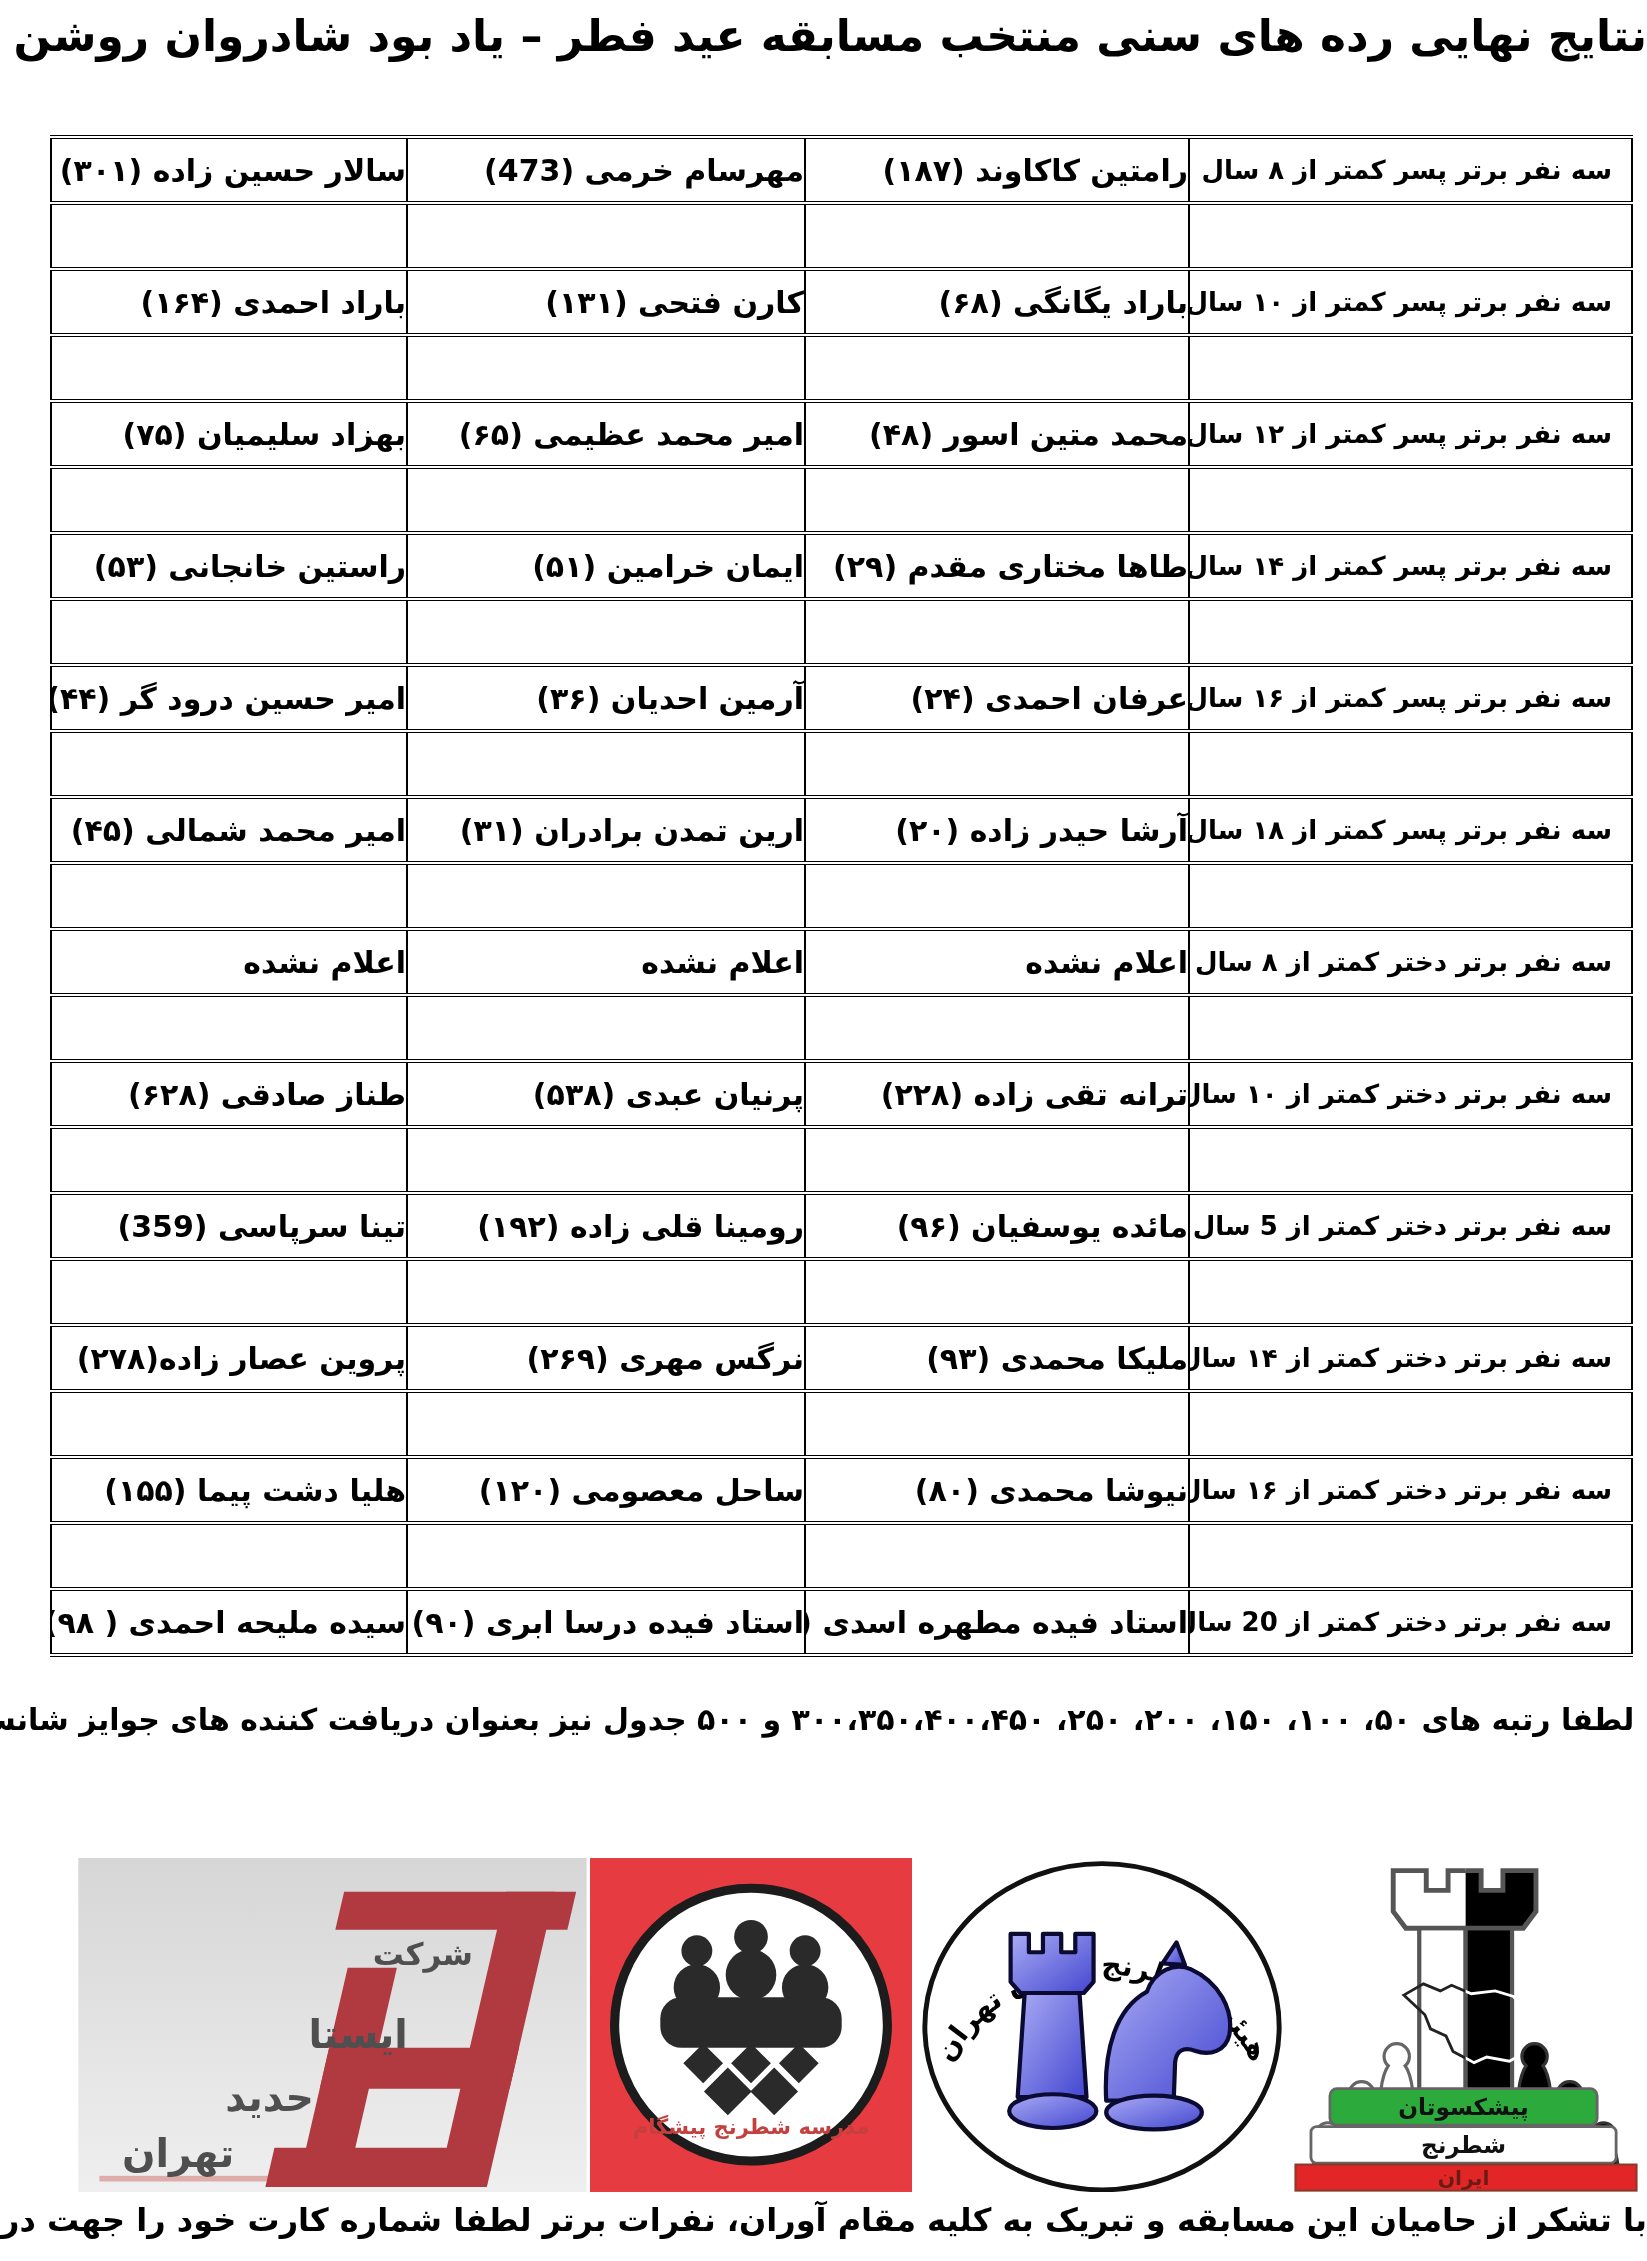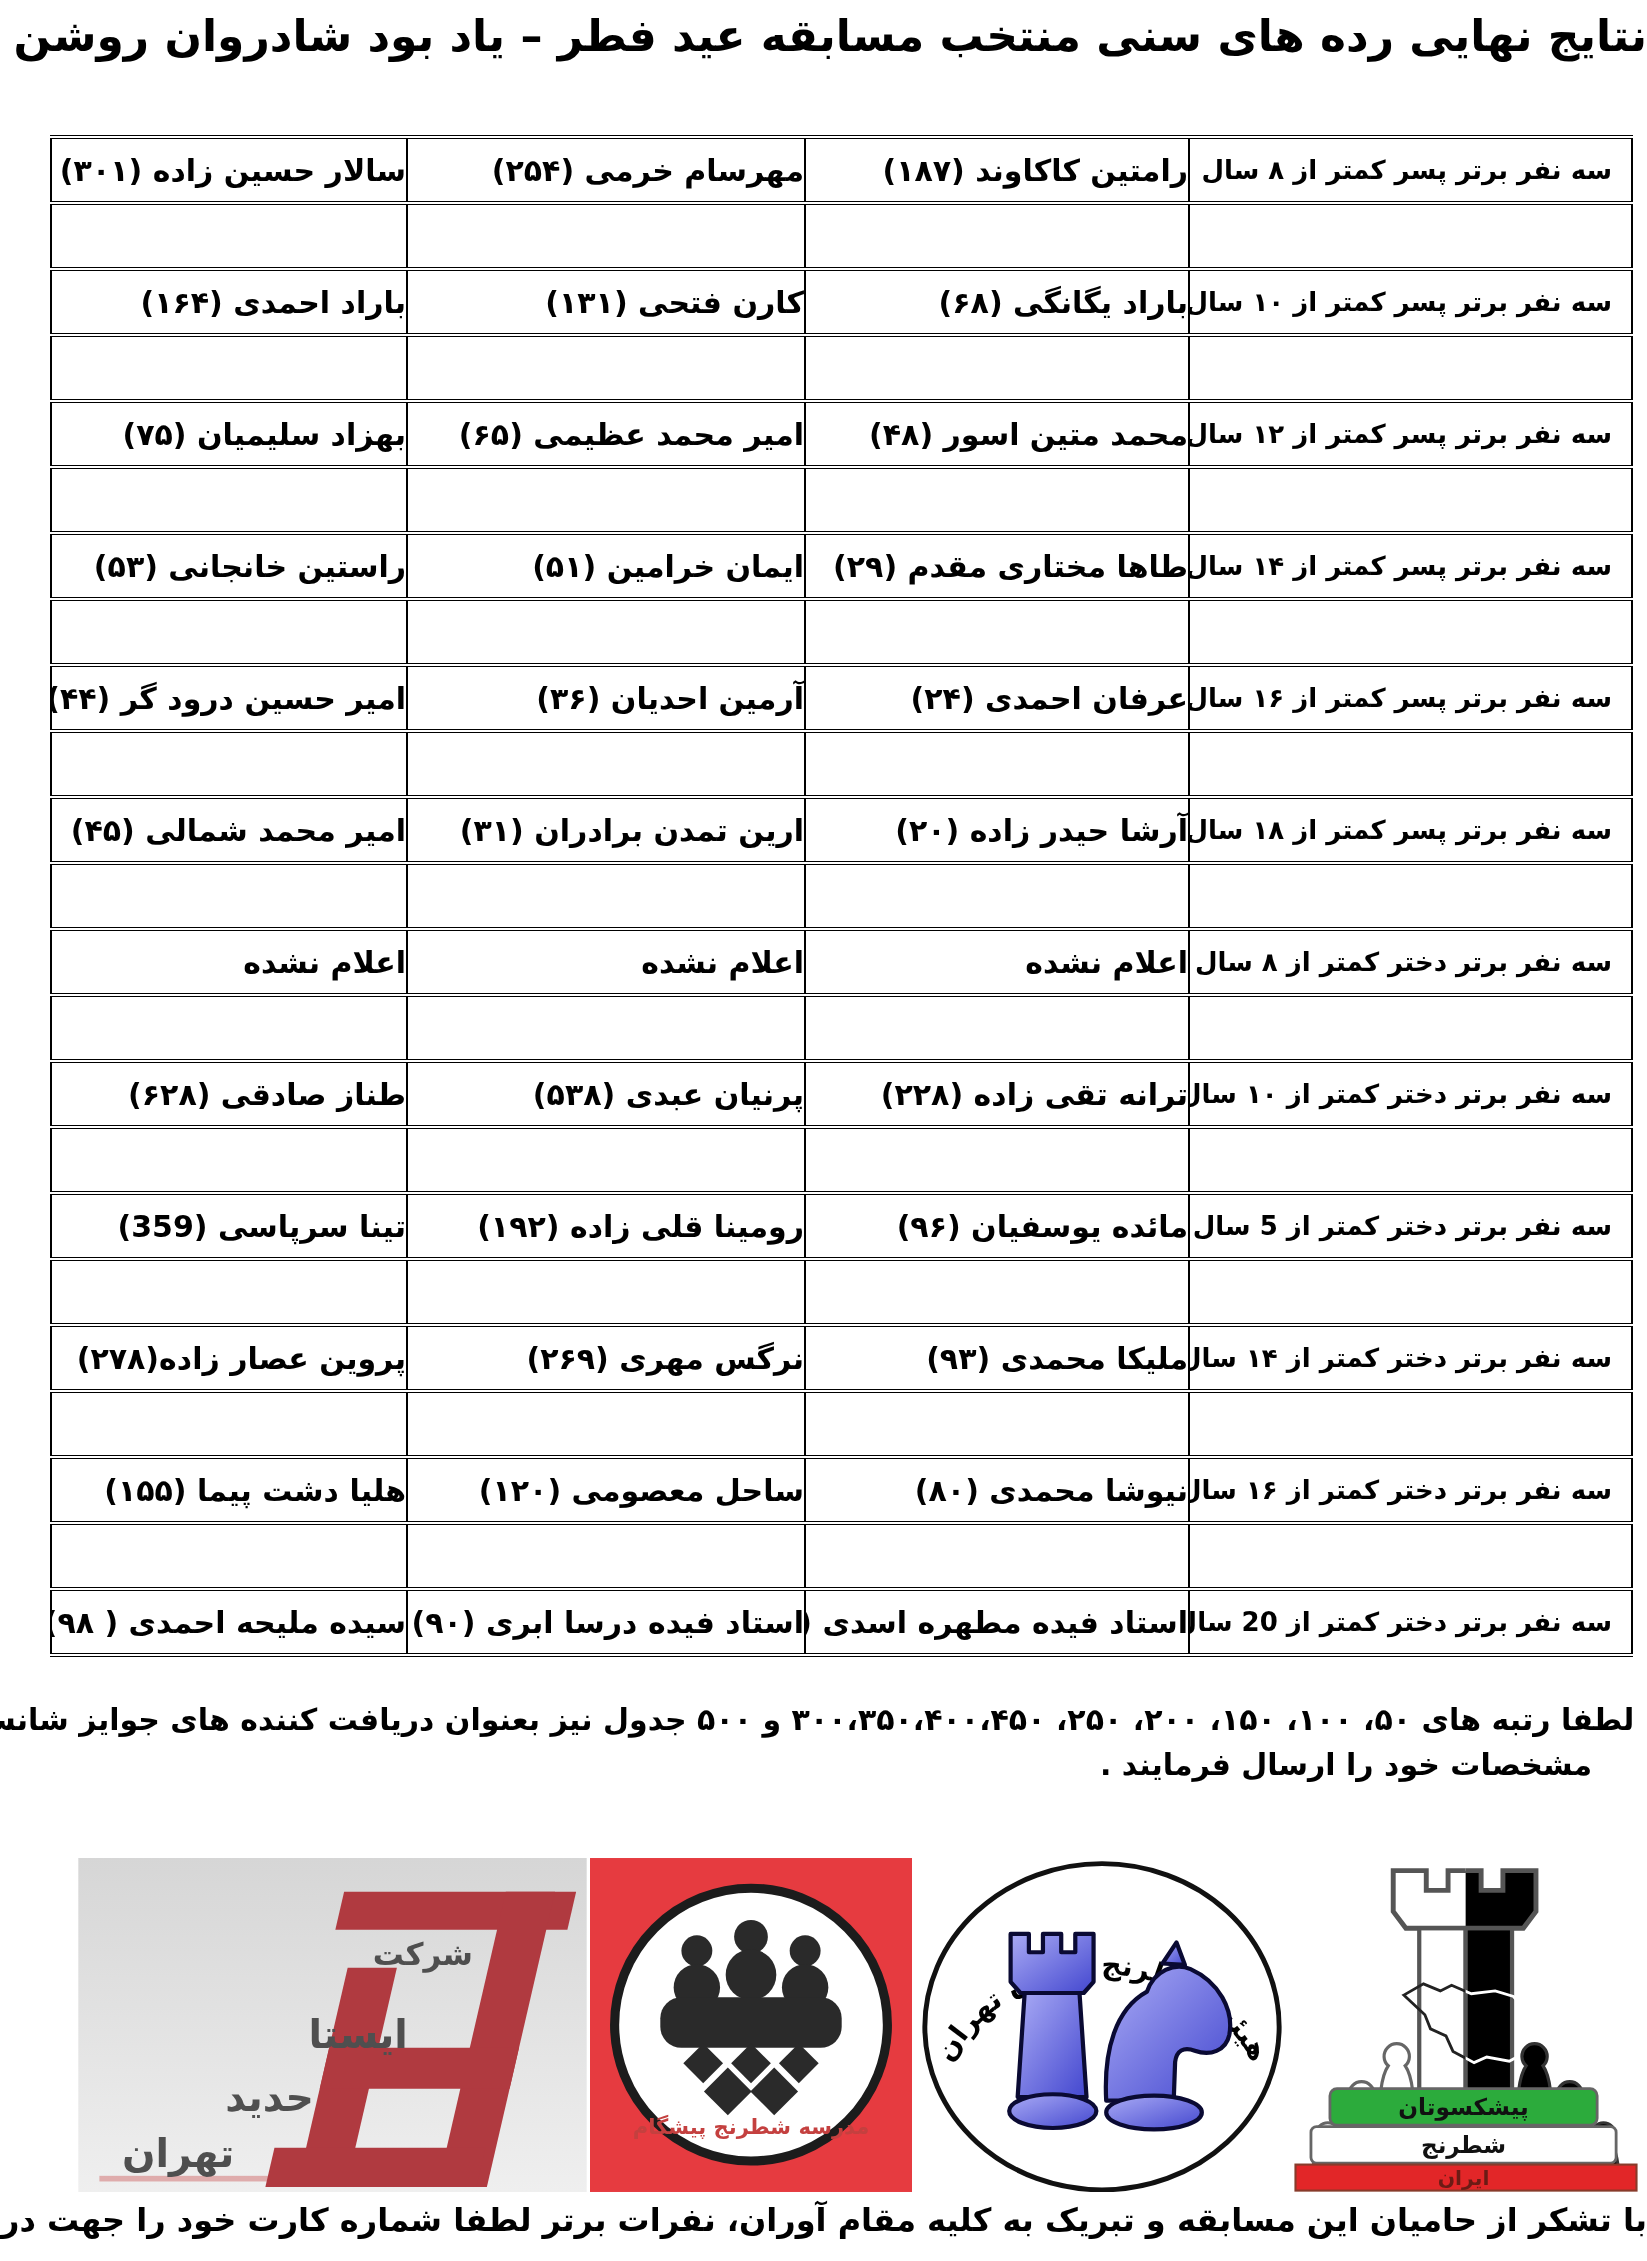--- a/index.html
+++ b/index.html
@@ -36,21 +36,21 @@
     <colgroup>
       <col style="width:443px">
         <col style="width:384px">
         <col style="width:398px">
         <col style="width:356px">
     </colgroup>
     <tbody>
       <tr class="result">
         <td class="cat">سه نفر برتر پسر کمتر از ۸ سال</td>
         <td class="name">رامتین کاکاوند (۱۸۷)</td>
-        <td class="name">مهرسام خرمی (۲۵۴)</td>
+        <td class="name">مهرسام خرمی (473)</td>
         <td class="name">سالار حسین زاده (۳۰۱)</td>
       </tr>
       <tr class="spacer">
           <td></td>
           <td></td>
           <td></td>
           <td></td>
         </tr>
       <tr class="result">
         <td class="cat">سه نفر برتر پسر کمتر از ۱۰ سال</td>
@@ -175,21 +175,20 @@
       <tr class="result">
         <td class="cat">سه نفر برتر دختر کمتر از 20 سال</td>
         <td class="name">استاد فیده مطهره اسدی (۷۴)</td>
         <td class="name">استاد فیده درسا ابری (۹۰)</td>
         <td class="name">سیده ملیحه احمدی ( ۹۸)</td>
       </tr>
     </tbody>
   </table>
 
   <div class="note2">لطفا رتبه های ۵۰، ۱۰۰، ۱۵۰، ۲۰۰، ۲۵۰، ۳۰۰،۳۵۰،۴۰۰،۴۵۰ و ۵۰۰ جدول نیز بعنوان دریافت کننده های جوایز شانسی ۵۰ هزار تومانی،</div>
-  <div class="note3">مشخصات خود را ارسال فرمایند .</div>
 
   <div class="logos">
 
     <svg width="509" height="334" viewBox="0 0 723 475">
       <defs>
         <linearGradient id="g1" x1="0" y1="0" x2="0" y2="1">
           <stop offset="0" stop-color="#d6d6d6"></stop>
             <stop offset="1" stop-color="#efefef"></stop>
         </linearGradient>
       </defs>

